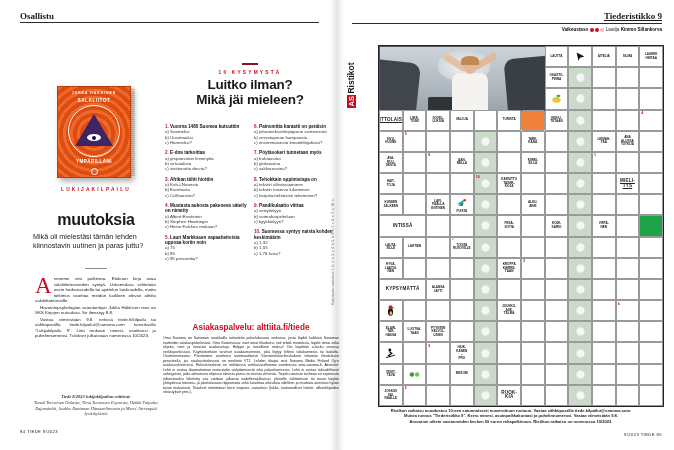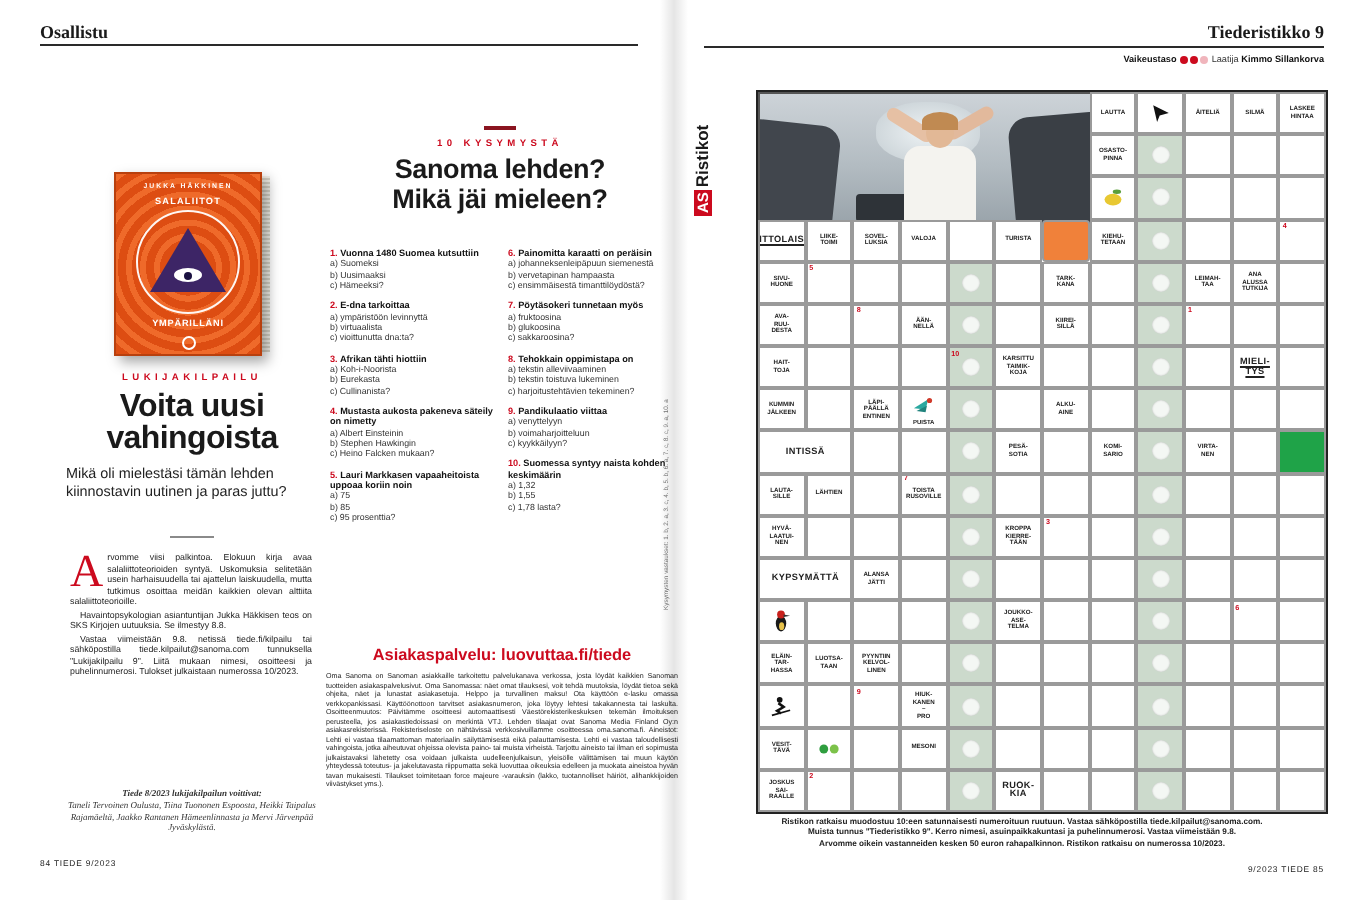--- a/index.html
+++ b/index.html
@@ -111,43 +111,43 @@
       <div class="tri"></div>
       <div class="eye"></div>
       <div class="pupil"></div>
       <div class="t2">YMPÄRILLÄNI</div>
       <div class="pub"></div>
     </div>
   </div>
 
   <div class="kicker" style="left:30px;top:187px;width:132px;">LUKIJAKILPAILU</div>
   <div class="contest-title">
-    <span>Voita uusi</span><br>
-    <span>vahingoista</span>
+    <br>
+    <span>muutoksia</span>
   </div>
   <div class="contest-lead">Mikä oli mielestäsi tämän lehden kiinnostavin uutinen ja paras juttu?</div>
   <div class="mini-rule" style="left:85px;top:268px;width:22px;"></div>
 
   <div class="body-copy">
     <p><span class="dropcap">A</span><span>rvomme viisi palkintoa. Elokuun kirja avaa salaliittoteorioiden syntyä. Uskomuksia selitetään usein harhaisuudella tai ajattelun laiskuudella, mutta tutkimus osoittaa meidän kaikkien olevan alttiita salaliittoteorioille.</span></p>
     <p>Havaintopsykologian asiantuntijan Jukka Häkkisen teos on SKS Kirjojen uutuuksia. Se ilmestyy 8.8.</p>
     <p>Vastaa viimeistään 9.8. netissä tiede.fi/kilpailu tai sähköpostilla tiede.kilpailut@sanoma.com tunnuksella "Lukijakilpailu 9". Liitä mukaan nimesi, osoitteesi ja puhelinnumerosi. Tulokset julkaistaan numerossa 10/2023.</p>
   </div>
 
   <div class="winners">
     <b>Tiede 8/2023 lukijakilpailun voittivat:</b>
     <span>Taneli Tervoinen Oulusta, Tiina Tuononen Espoosta, Heikki Taipalus Rajamäeltä, Jaakko Rantanen Hämeenlinnasta ja Mervi Järvenpää Jyväskylästä.</span>
   </div>
 
   <div class="pg-footer" style="left:20px;top:429px;">84  TIEDE  9/2023</div>
 
   <div class="quiz-rule"></div>
   <div class="kicker quiz-kicker">10 KYSYMYSTÄ</div>
   <div class="quiz-title">
-    <span>Sanoma lehden?</span><br>
+    <span>Luitko ilman?</span><br>
     <span>Mikä jäi mieleen?</span>
   </div>
   <div class="quiz-col" style="left:165px;">
       <div class="q">
         <div class="qh"><span class="qn">1. </span>Vuonna 1480 Suomea kutsuttiin</div>
         <div class="qo">a) Suomeksi</div>
         <div class="qo">b) Uusimaaksi</div>
         <div class="qo">c) Hämeeksi?</div>
       </div>
       <div class="q">
@@ -202,24 +202,24 @@
       </div>
       <div class="q">
         <div class="qh"><span class="qn">10. </span>Suomessa syntyy naista kohden keskimäärin</div>
         <div class="qo">a) 1,32</div>
         <div class="qo">b) 1,55</div>
         <div class="qo">c) 1,78 lasta?</div>
       </div>
     </div>
   <div class="rot-answers">Kysymysten vastaukset: 1. b, 2. a, 3. c, 4. b, 5. b, 6. a, 7. c, 8. c, 9. a, 10. a</div>
 
-  <div class="service-title">Asiakaspalvelu: luovuttaa.fi/tiede</div>
+  <div class="service-title">Asiakaspalvelu: alttiita.fi/tiede</div>
   <div class="service-body">Oma Sanoma on Sanoman asiakkaille tarkoitettu palvelukanava verkossa, josta löydät kaikkien Sanoman tuotteiden asiakaspalvelusivut. Oma Sanomassa: näet omat tilauksesi, voit tehdä muutoksia, löydät tietoa sekä ohjeita, näet ja lunastat asiakasetuja. Helppo ja turvallinen maksu! Ota käyttöön e-lasku omassa verkkopankissasi. Käyttöönottoon tarvitset asiakasnumeron, joka löytyy lehtesi takakannesta tai laskulta. Osoitteenmuutos: Päivitämme osoitteesi automaattisesti Väestörekisterikeskuksen tekemän ilmoituksen perusteella, jos asiakastiedoissasi on merkintä VTJ. Lehden tilaajat ovat Sanoma Media Finland Oy:n asiakasrekisterissä. Rekisteriseloste on nähtävissä verkkosivuillamme osoitteessa oma.sanoma.fi. Aineistot: Lehti ei vastaa tilaamattoman materiaalin säilyttämisestä eikä palauttamisesta. Lehti ei vastaa taloudellisesti vahingoista, jotka aiheutuvat ohjeissa olevista paino- tai muista virheistä. Tarjottu aineisto tai ilman eri sopimusta julkaistavaksi lähetetty osa voidaan julkaista uudelleenjulkaisun, yleisölle välittämisen tai muun käytön yhteydessä toteutus- ja jakelutavasta riippumatta sekä luovuttaa oikeuksia edelleen ja muokata aineistoa hyvän tavan mukaisesti. Tilaukset toimitetaan force majeure -varauksin (lakko, tuotannolliset häiriöt, alihankkijoiden viivästykset yms.).</div>
 
-  <div class="hdr-label" style="right:12px;top:11px;text-align:left;">Tiederistikko 9</div>
+  <div class="hdr-label" style="right:12px;top:11px;text-align:left;text-decoration:underline;">Tiederistikko 9</div>
   <div class="hdr-rule" style="left:352px;top:23px;width:310px;"></div>
   <div class="byline" style="right:12px;top:27px;width:220px;">
     <b>Vaikeustaso</b>
     <span class="dot"></span><span class="dot"></span><span class="dot half"></span>
     <span>Laatija</span>
     <b>Kimmo Sillankorva</b>
   </div>
 
   <div class="xw-logo">
     <span class="as">AS</span><span>Ristikot</span>

